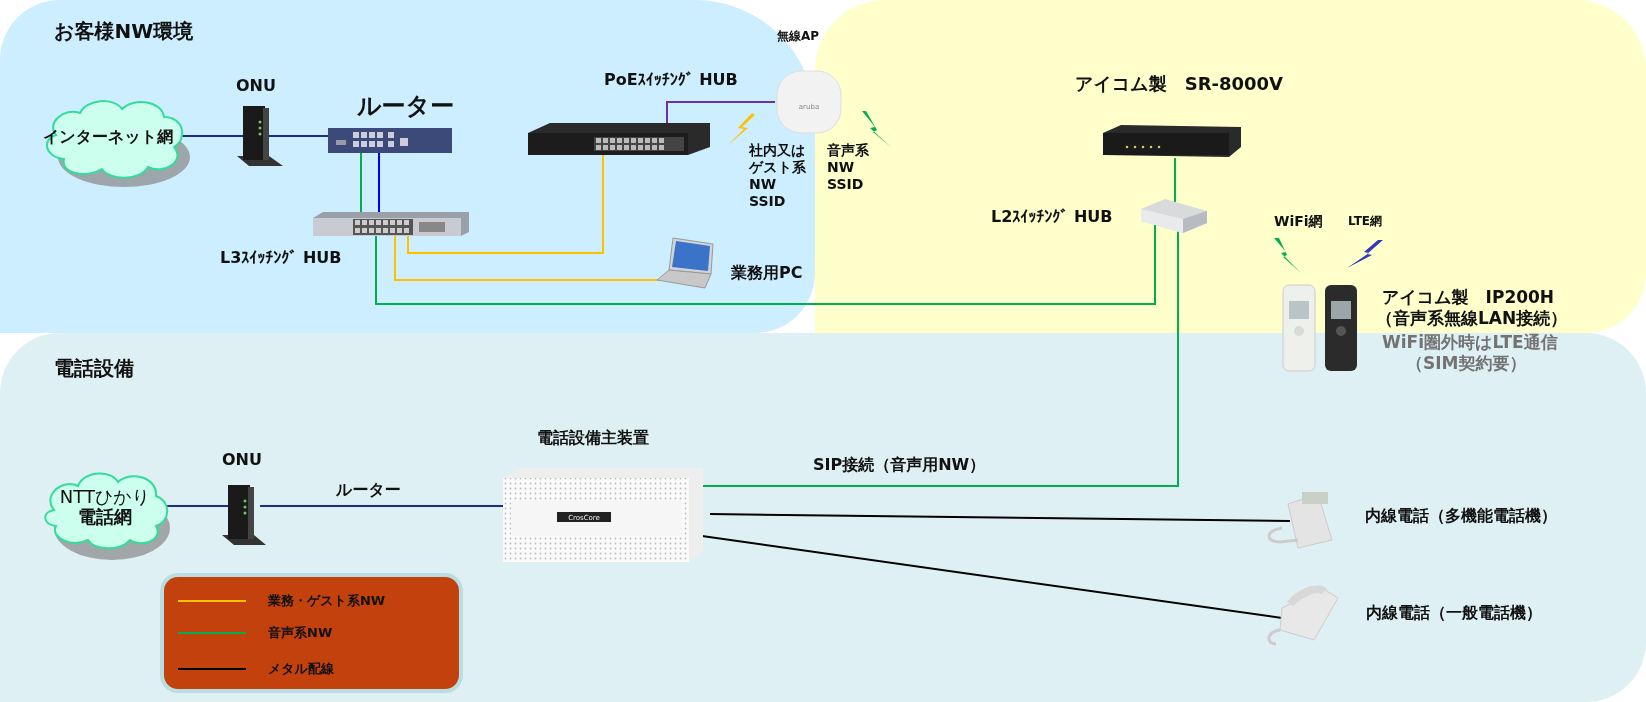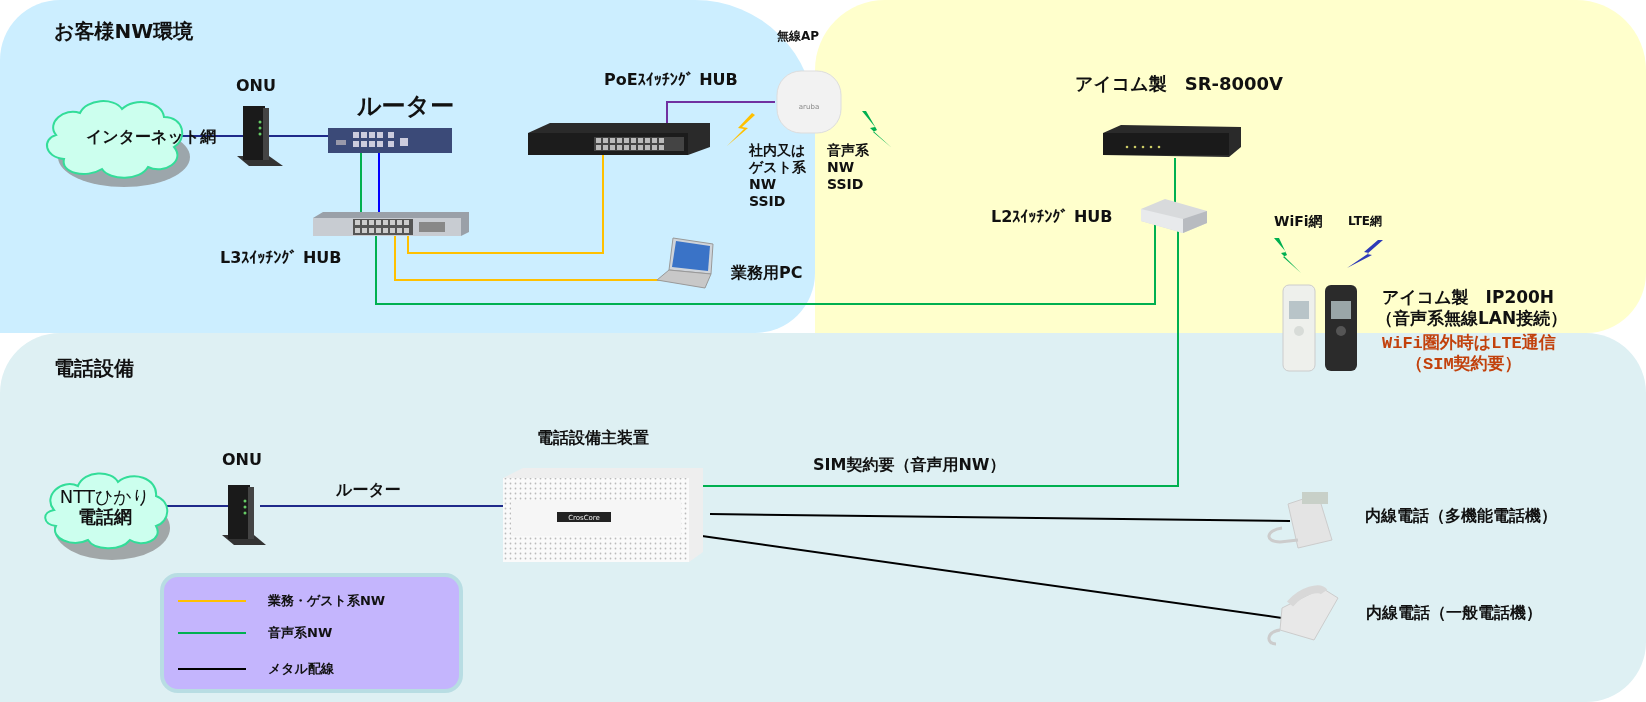--- a/index.html
+++ b/index.html
@@ -10,34 +10,34 @@
     color: #111;
   }
   .region { position: absolute; }
   .region-customer { left: 0; top: 0; width: 815px; height: 333px; background: #cceeff; border-radius: 60px 120px 60px 0; }
   .region-voice { left: 815px; top: 0; width: 831px; height: 333px; background: #ffffcc; border-radius: 70px 70px 60px 0; }
   .region-phone { left: 0; top: 333px; width: 1646px; height: 369px; background: #def0f3; border-radius: 60px 60px 60px 0; }
   .region-phone { border-bottom-left-radius: 0; }
 
   .lbl { position: absolute; font-weight: bold; white-space: nowrap; font-size: 16px; }
   .title { font-size: 20px; text-align: center; }
-  .red { color: #c2410c; font-family: Liberation Mono, monospace; }
+  .red { color: #737373; }
 
   svg.wires { position: absolute; left: 0; top: 0; width: 1646px; height: 702px; }
 
   .dev { position: absolute; }
 
   
   .cloud { position: absolute; }
   .cloud-label { position: absolute; font-weight: bold; text-align: center; line-height: 20px; }
 
   
   .legend {
     position: absolute; left: 160px; top: 573px; width: 295px; height: 112px;
-    background: #c4b5fd; border: 4px solid #b8dde3; border-radius: 18px;
+    background: #c2410c; border: 4px solid #b8dde3; border-radius: 18px;
   }
   .legend-row { position: absolute; left: 14px; height: 20px; display: flex; align-items: center; }
   .legend-line { width: 68px; height: 2px; margin-right: 22px; }
   .legend-text { font-size: 13px; font-weight: bold; }
 </style>
 </head>
 <body>
 
 <div class="region region-phone"></div>
 <div class="region region-voice"></div>
@@ -75,21 +75,21 @@
   <polygon points="1378,240 1364,252 1369,253 1347,268 1372,255 1367,254 1383,240" fill="#2e3bb8"></polygon>
 </svg>
 
 <div class="lbl title" style="left:54px; top:18px;">お客様NW環境</div>
 <div class="lbl title" style="left:54px; top:355px;">電話設備</div>
 
 <svg class="cloud" style="left:36px; top:95px; width:160px; height:100px;" viewBox="0 0 160 100">
   <ellipse cx="88" cy="62" rx="66" ry="30" fill="#888" opacity="0.7"></ellipse>
   <path d="M20,40 C10,28 28,12 44,18 C50,4 78,2 86,14 C98,2 126,6 128,22 C148,22 152,44 138,52 C150,66 128,80 112,72 C104,86 74,86 66,74 C50,84 24,78 28,64 C8,62 6,44 20,40 Z" fill="#ccffee" stroke="#33dd99" stroke-width="2"></path>
 </svg>
-<div class="cloud-label" style="left:38px; top:127px; width:140px; font-size:16px;margin-left:43px;">インターネット網</div>
+<div class="cloud-label" style="left:38px; top:127px; width:140px; font-size:16px;">インターネット網</div>
 
 <div class="lbl" style="left:236px; top:76px;">ONU</div>
 <svg class="dev" style="left:235px; top:104px; width:50px; height:64px;" viewBox="0 0 50 64">
   <polygon points="2,52 34,52 48,62 14,62" fill="#333"></polygon>
   <rect x="8" y="2" width="22" height="54" fill="#1a1a1a"></rect>
   <rect x="28" y="4" width="6" height="52" fill="#444"></rect>
   <circle cx="25" cy="18" r="1.5" fill="#6c6"></circle>
     <circle cx="25" cy="24" r="1.5" fill="#6c6"></circle>
     <circle cx="25" cy="30" r="1.5" fill="#6c6"></circle>
 </svg>
@@ -256,21 +256,21 @@
         <circle cx="2.5" cy="2.5" r="0.9" fill="#bbb"></circle>
       </pattern>
   </defs>
   <polygon points="0,12 20,2 200,2 200,86 186,96 0,96" fill="#eeeeee"></polygon>
   <rect x="0" y="12" width="186" height="84" fill="#fafafa"></rect>
   <rect x="0" y="12" width="186" height="84" fill="url(#dots)"></rect>
   <rect x="8" y="34" width="170" height="36" fill="#f6f6f6"></rect>
   <rect x="54" y="46" width="54" height="10" fill="#222"></rect>
   <text x="81" y="54" font-size="7" text-anchor="middle" fill="#eee" font-family="DejaVu Sans, sans-serif">CrosCore</text>
 </svg>
-<div class="lbl" style="left:813px; top:455px;">SIM契約要（音声用NW）</div>
+<div class="lbl" style="left:813px; top:455px;">SIP接続（音声用NW）</div>
 
 <svg class="dev" style="left:1262px; top:490px; width:84px; height:60px;" viewBox="0 0 84 60">
   <polygon points="26,14 56,4 70,50 36,58" fill="#e4e4e4" stroke="#ccc"></polygon>
   <rect x="40" y="2" width="26" height="12" fill="#c8d0c8"></rect>
   <path d="M20,38 C4,40 2,52 18,52 L36,50" fill="none" stroke="#ccc" stroke-width="3"></path>
 </svg>
 <div class="lbl" style="left:1365px; top:506px;">内線電話（多機能電話機）</div>
 
 <svg class="dev" style="left:1262px; top:584px; width:80px; height:62px;" viewBox="0 0 80 62">
   <polygon points="20,24 60,4 76,14 52,56 18,46" fill="#e8e8e8" stroke="#ccc"></polygon>

